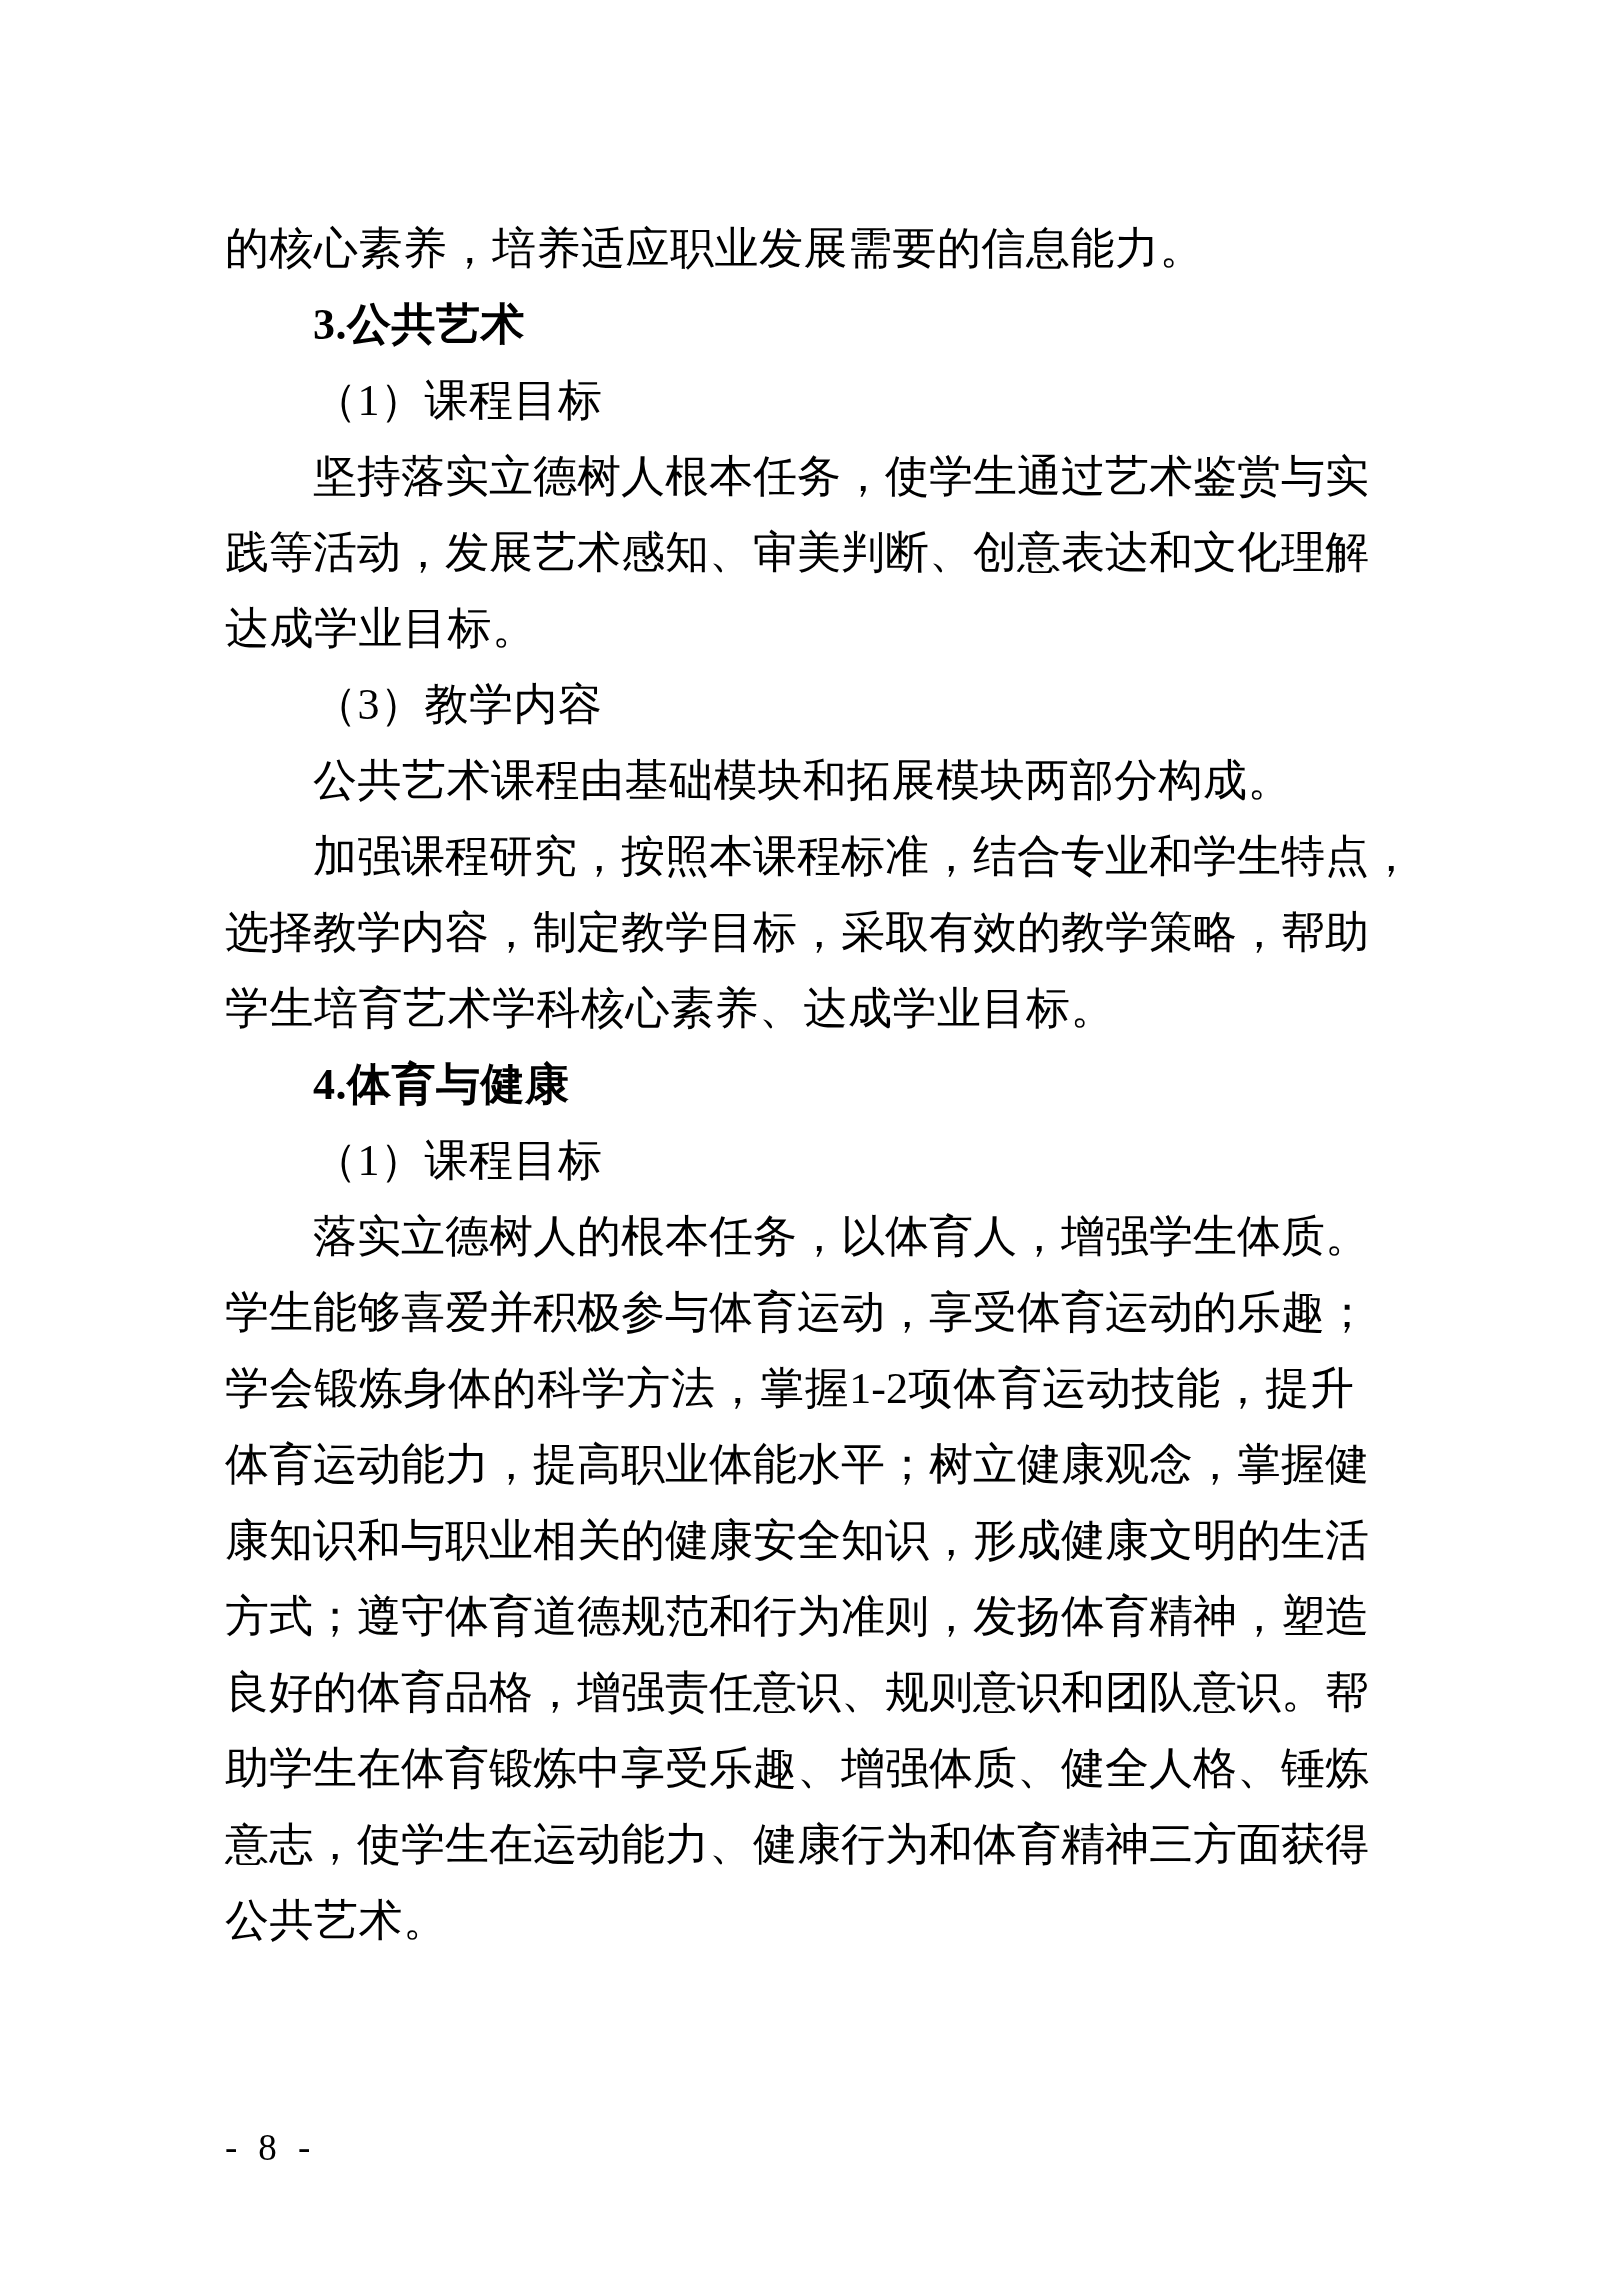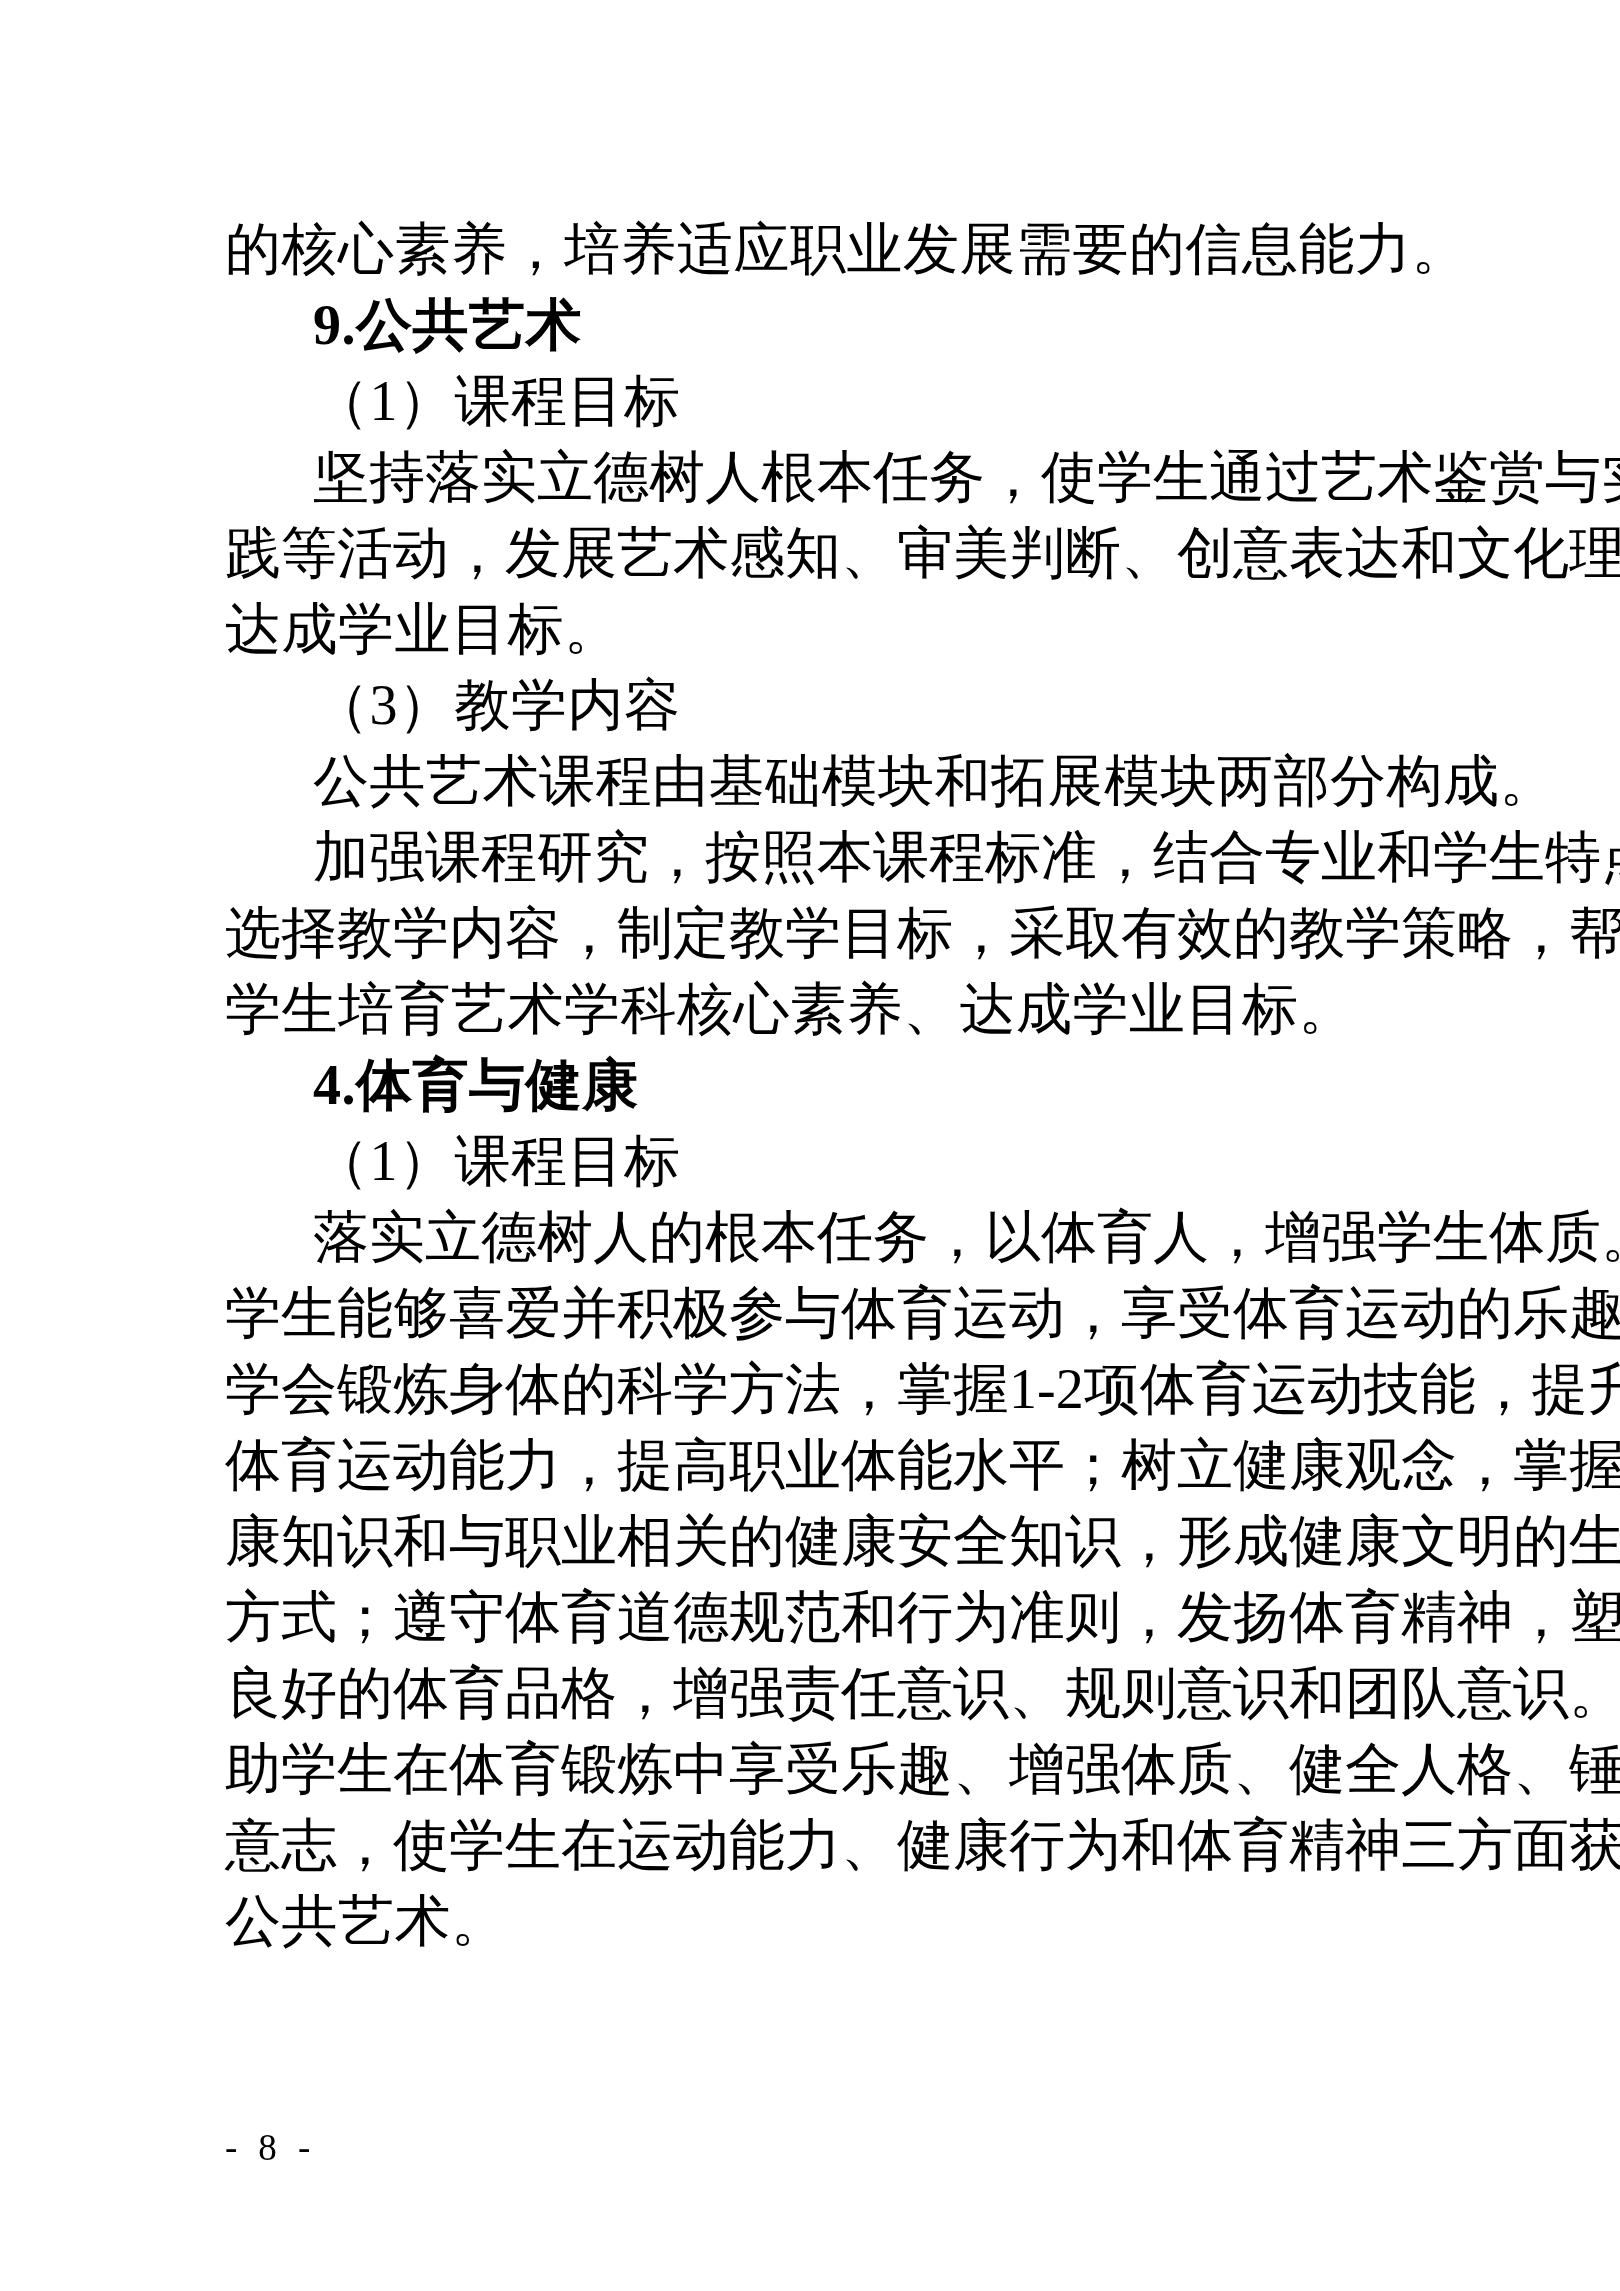--- a/index.html
+++ b/index.html
@@ -18,21 +18,21 @@
   }
   .text-block {
     position: absolute;
     left: 225px;
     top: 211px;
     width: 1129px;
   }
   .line {
     height: 76px;
     line-height: 76px;
-    font-size: 56px;
+    font-size: 44px;
     letter-spacing: 0.5px;
     white-space: nowrap;
     color: #000000;
   }
   .line.indent {
     padding-left: 88px;
   }
   .line.justify {
     display: flex;
     justify-content: space-between;
@@ -54,21 +54,21 @@
     letter-spacing: 5.9px;
     color: #000000;
   }
 </style>
 </head>
 <body>
 
 <div class="page">
   <div class="text-block" id="text-block">
       <div class="line">的核心素养，培养适应职业发展需要的信息能力。</div>
-      <div class="line heading indent">9.公共艺术</div>
+      <div class="line heading indent">3.公共艺术</div>
       <div class="line indent">（1）课程目标</div>
       <div class="line indent justify">
         <span>坚</span>
         <span>持</span>
         <span>落</span>
         <span>实</span>
         <span>立</span>
         <span>德</span>
         <span>树</span>
         <span>人</span>

